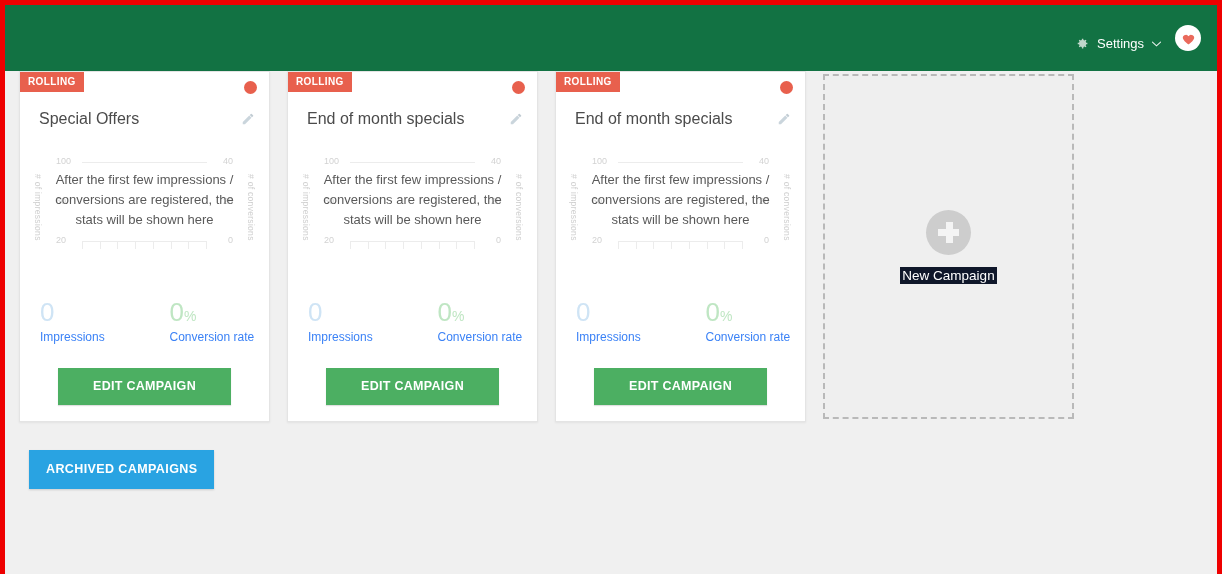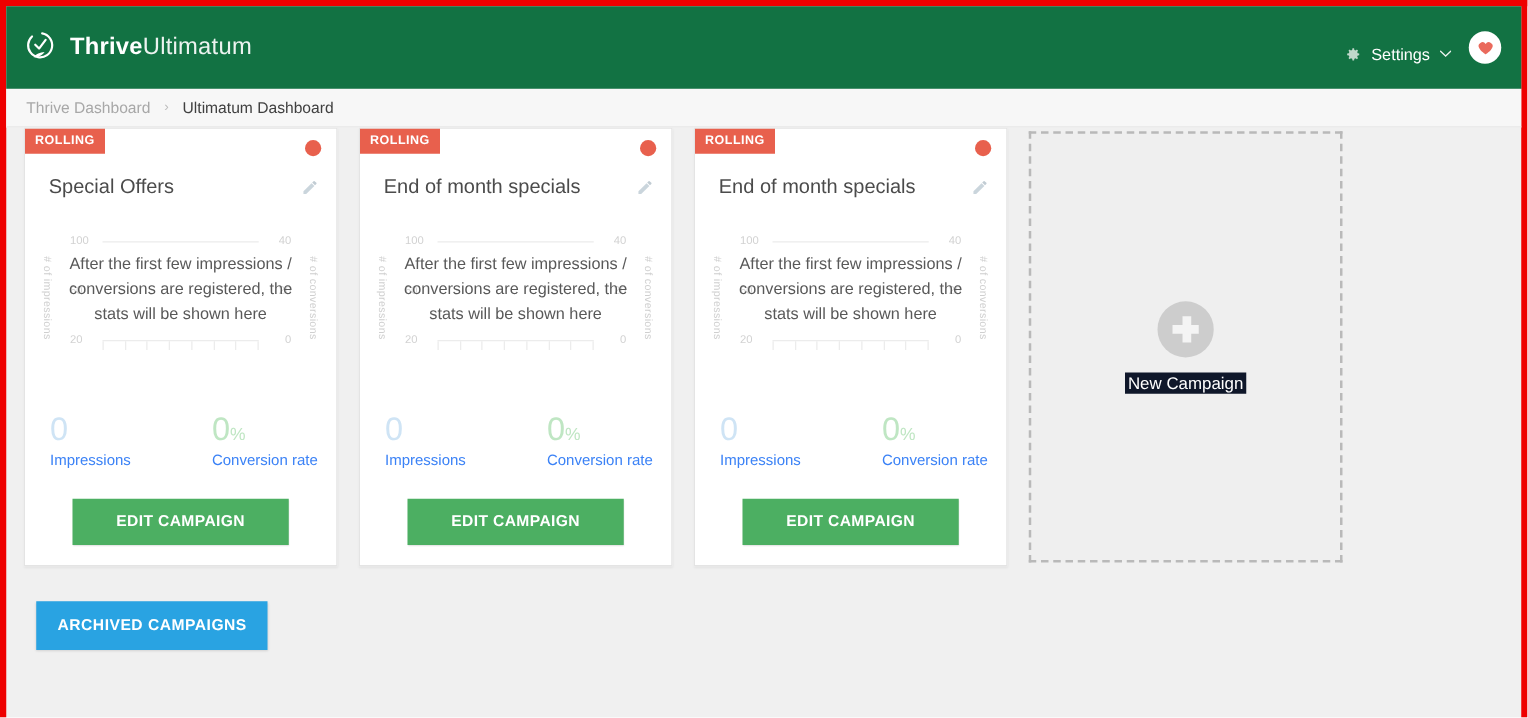--- a/index.html
+++ b/index.html
@@ -253,32 +253,20 @@
     box-shadow: 0 1px 2px rgba(0,0,0,.15);
   }
 </style>
 </head>
 <body>
 
 <div id="screen">
 
   <div class="topbar">
 
-    <div class="brand">
-      <span class="brand-mark">
-        <svg viewBox="0 0 32 32" width="28" height="28">
-          <circle cx="15" cy="14" r="11" fill="none" stroke="#ffffff" stroke-width="2" stroke-dasharray="50 10" stroke-linecap="round" transform="rotate(-35 15 14)"></circle>
-          <path d="M10.5 13.5 L14 17 L20 9" fill="none" stroke="#ffffff" stroke-width="2" stroke-linecap="round" stroke-linejoin="round"></path>
-          <path d="M9 25 C13 25 17 23 19 20 C15 20.5 11 21.5 9 25 Z" fill="#ffffff"></path>
-        </svg>
-      </span>
-      <span class="brand-text">
-        <span class="b">Thrive</span><span class="l">Ultimatum</span>
-      </span>
-    </div>
 
     <div class="topbar-right">
       <div class="settings-group">
         <span class="gear-icon">
           <svg viewBox="0 0 24 24" width="13" height="13" fill="#dfe9e3">
             <path d="M12 8a4 4 0 100 8 4 4 0 000-8zm0 6.2a2.2 2.2 0 110-4.4 2.2 2.2 0 010 4.4z"></path>
             <path d="M21 13.2v-2.4l-2.3-.4a6.9 6.9 0 00-.8-1.9l1.4-1.9-1.7-1.7-1.9 1.4a6.9 6.9 0 00-1.9-.8L13.4 3h-2.4l-.4 2.5c-.7.2-1.3.4-1.9.8L6.8 4.9 5.1 6.6l1.4 1.9c-.4.6-.6 1.2-.8 1.9L3.2 10.8v2.4l2.5.4c.2.7.4 1.3.8 1.9l-1.4 1.9 1.7 1.7 1.9-1.4c.6.4 1.2.6 1.9.8l.4 2.5h2.4l.4-2.5c.7-.2 1.3-.4 1.9-.8l1.9 1.4 1.7-1.7-1.4-1.9c.4-.6.6-1.2.8-1.9l2.3-.4z"></path>
           </svg>
         </span>
         <span>Settings</span>
@@ -292,25 +280,20 @@
       <div class="heart-btn">
         <span class="heart-icon">
           <svg viewBox="0 0 24 24" width="13" height="13">
             <path d="M12 21s-7.5-4.8-9.3-9A5.3 5.3 0 0112 5.8 5.3 5.3 0 0121.3 12c-1.8 4.2-9.3 9-9.3 9z" fill="#ea6a5c"></path>
           </svg>
         </span>
       </div>
     </div>
   </div>
 
-  <div class="breadcrumb">
-    <span class="crumb-muted">Thrive Dashboard</span>
-    <span class="crumb-sep">›</span>
-    <span class="crumb-active">Ultimatum Dashboard</span>
-  </div>
 
   <div class="page">
 
 
     <div class="cards">
 
       <div class="card">
         <span class="badge">ROLLING</span>
         <span class="status-dot"></span>
 

